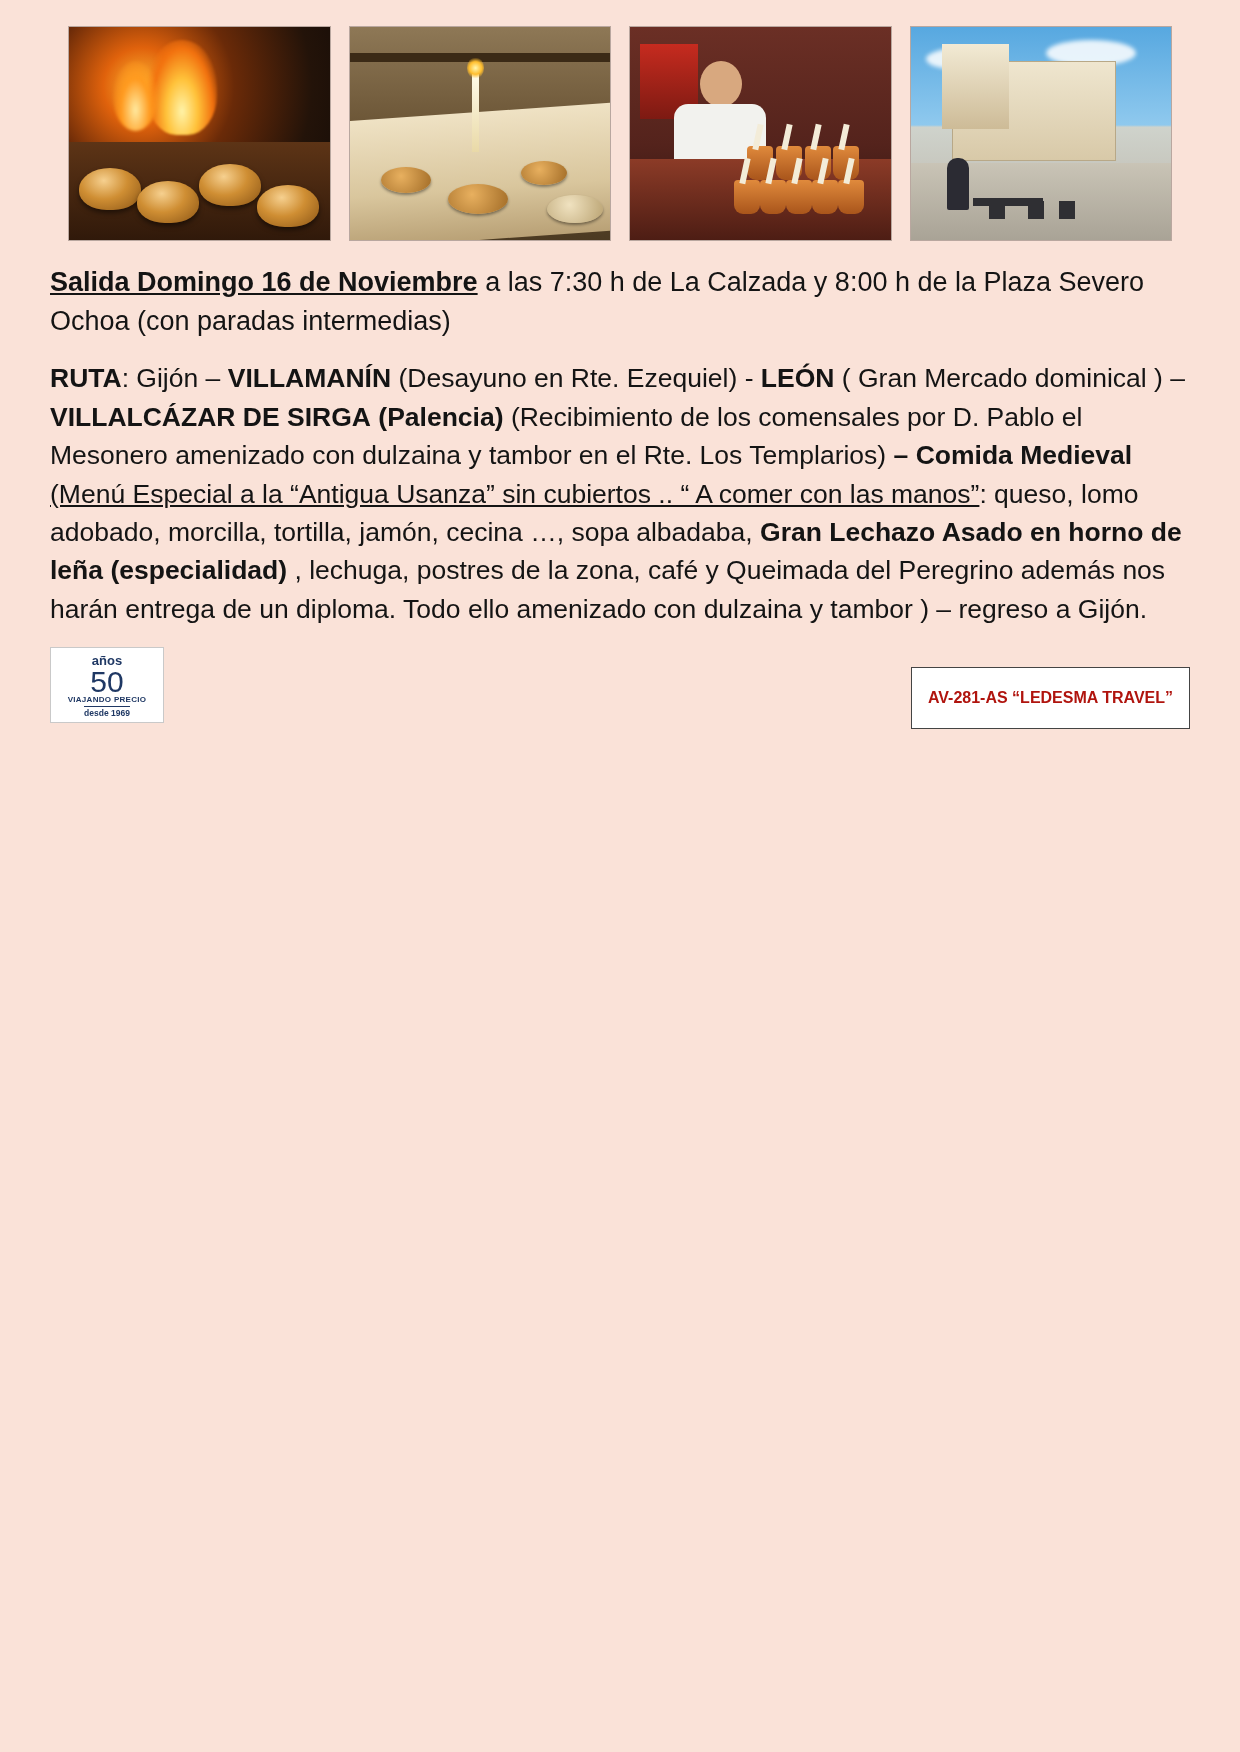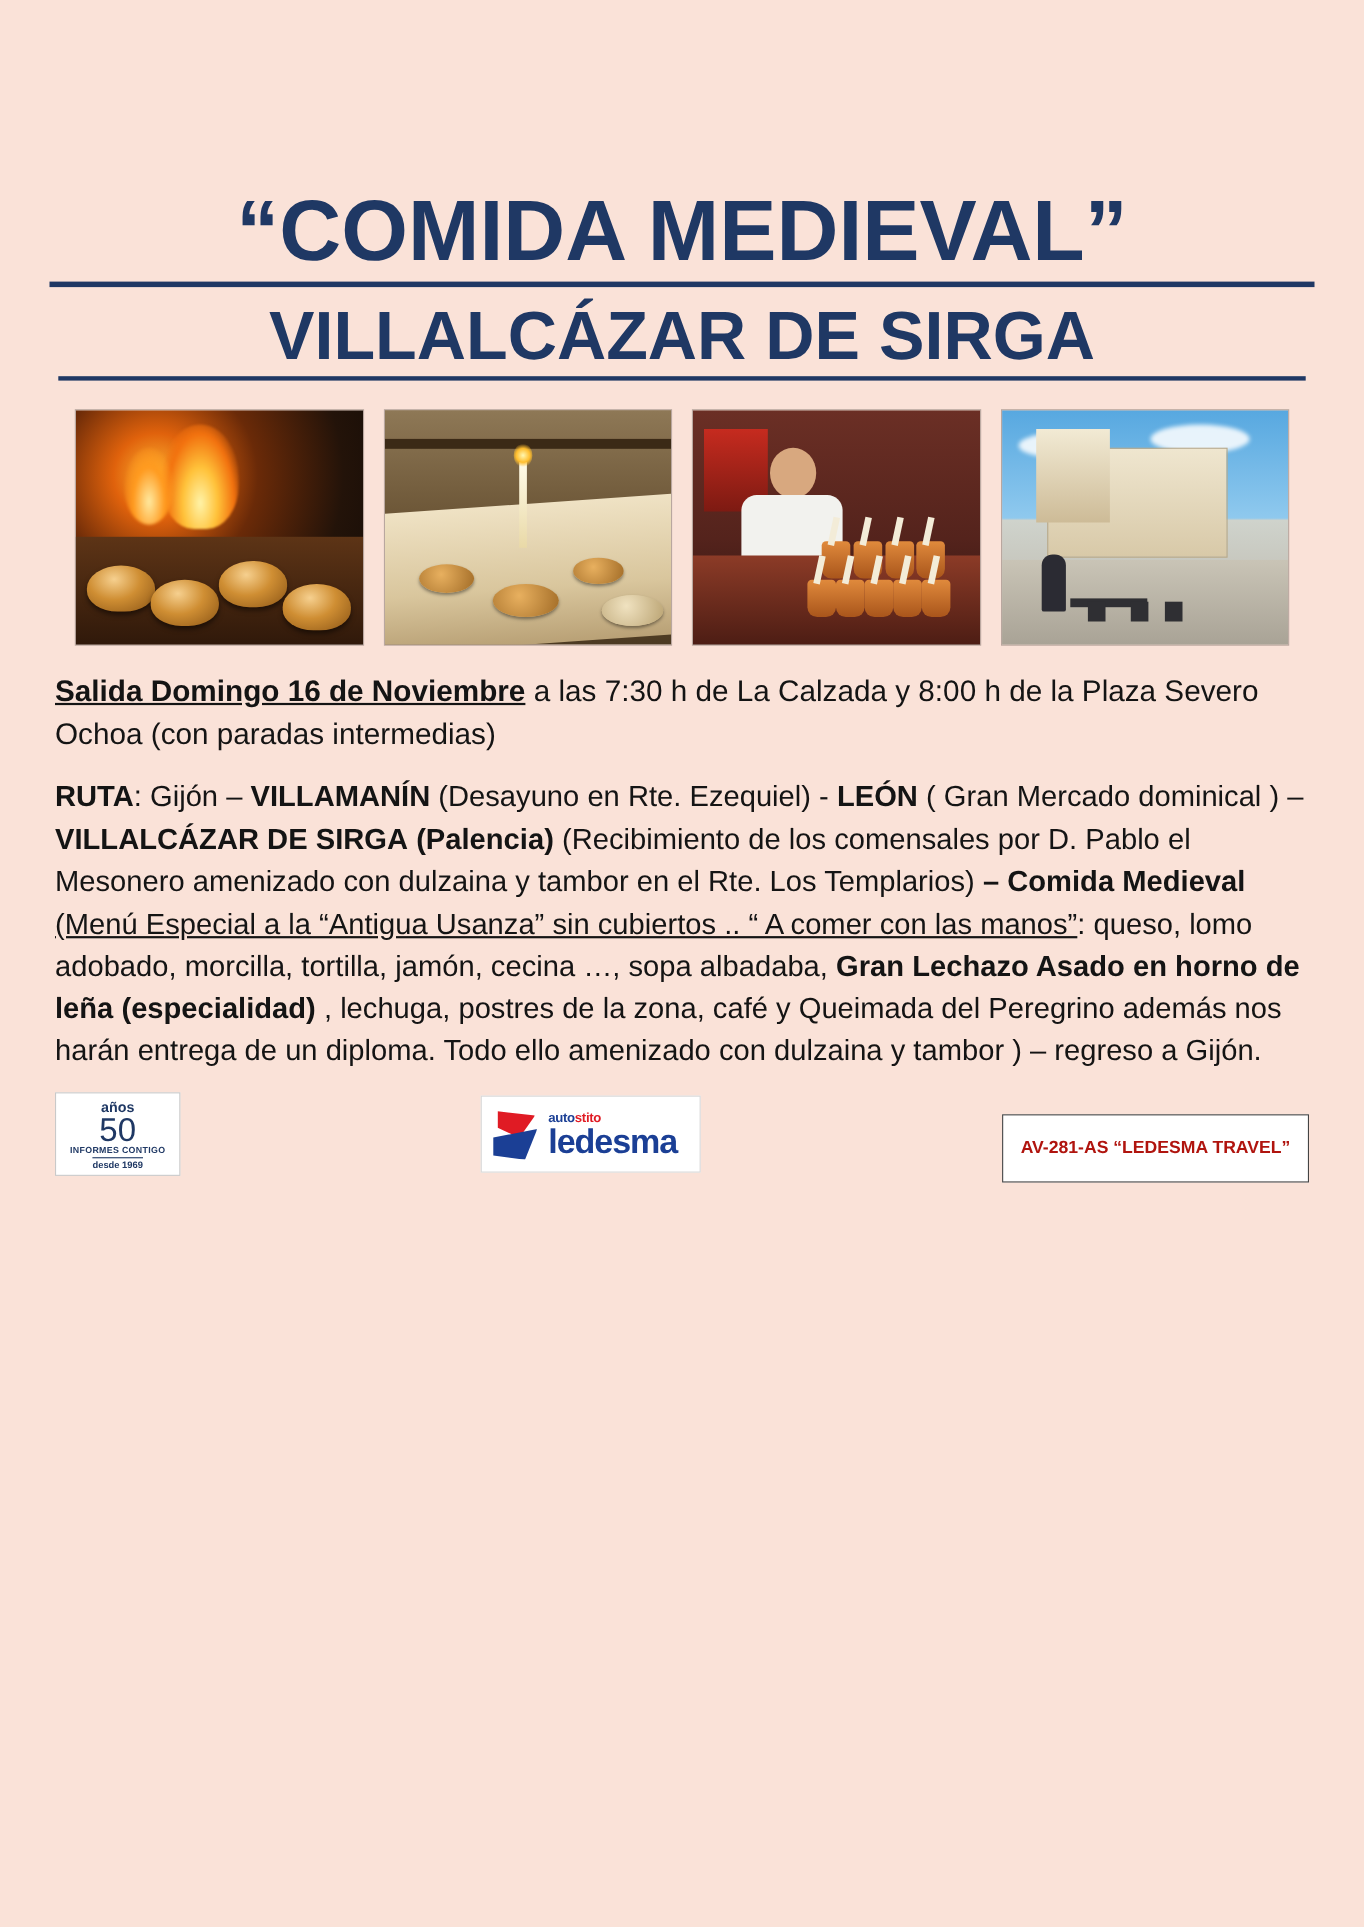--- a/index.html
+++ b/index.html
@@ -261,24 +261,20 @@
     font-weight: bold;
   }
   .footer .info { color: #111; }
   .footer .web { color: #e0110d; }
 </style>
 </head>
 <body>
 
 <div class="poster">
 
-  <div class="title-block">
-    <div class="title-main">“COMIDA MEDIEVAL”</div>
-    <div class="title-sub">VILLALCÁZAR DE SIRGA</div>
-  </div>
 
   <div class="photos">
     <div class="photo ph1">
       <span class="flame"></span>
       <span class="flame2"></span>
       <span class="pan"></span>
       <span class="bird b1"></span>
       <span class="bird b2"></span>
       <span class="bird b3"></span>
       <span class="bird b4"></span>
@@ -333,34 +329,24 @@
       <span class="b">(Palencia)</span><span> (Recibimiento de los comensales por D. Pablo el Mesonero amenizado con dulzaina y tambor en el Rte. Los Templarios)  </span><span class="b">–</span>
       <span class="b">Comida Medieval </span><span class="u">(Menú Especial a la “Antigua Usanza” sin cubiertos .. “ A comer con las manos”</span><span>: queso, lomo adobado, morcilla, tortilla, jamón, cecina …, sopa albadaba, </span><span class="b">Gran Lechazo Asado en horno de leña (especialidad)</span><span> , lechuga, postres de la zona, café y Queimada del Peregrino</span><span> además nos harán entrega de un diploma. Todo ello amenizado con dulzaina y tambor ) – regreso a Gijón.</span>
     </p>
 
   </div>
 
   <div class="logos">
     <div class="logo50">
       <span class="anios">años</span>
       <span class="fifty">50</span>
-      <span class="tag">INFORMES CONTIGO</span>
+      <span class="tag">VIAJANDO PRECIO</span>
       <span class="since">desde 1969</span>
     </div>
 
-    <div class="logo-ledesma">
-      <span class="swoosh">
-        <span class="red"></span>
-        <span class="blue"></span>
-      </span>
-      <span class="brand">
-        <span class="auto"><span>auto</span><i>stito</i></span>
-        <span class="ledesma">ledesma</span>
-      </span>
-    </div>
 
     <div class="licence">AV-281-AS  “LEDESMA TRAVEL”</div>
   </div>
 
   <div class="footer">
   </div>
 
 </div>
 
 </body></html>

